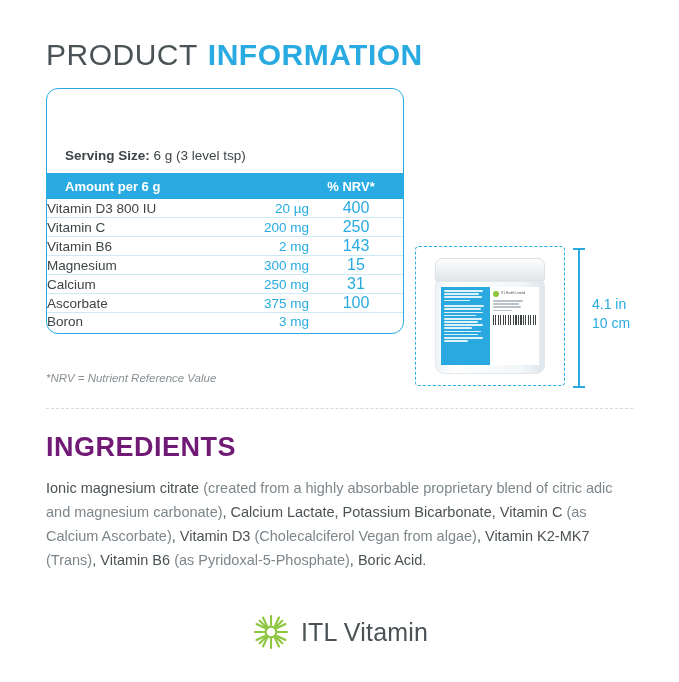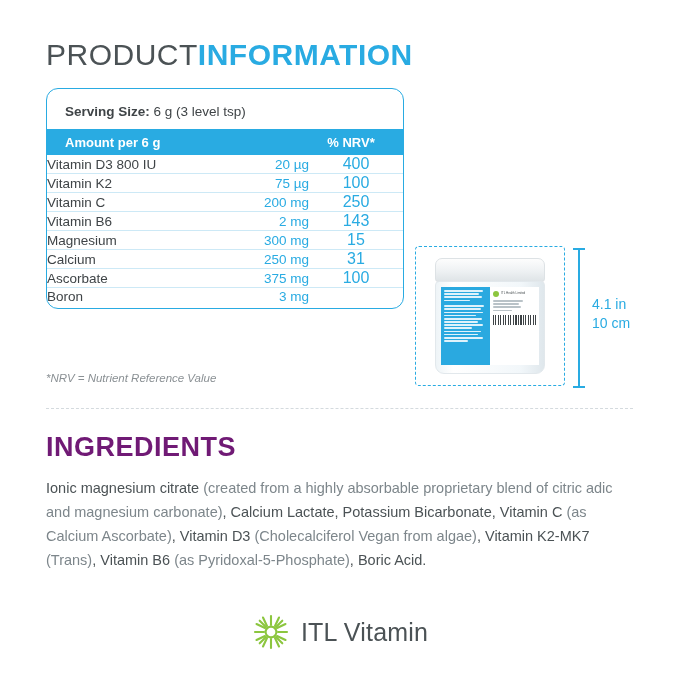--- a/index.html
+++ b/index.html
@@ -21,21 +21,21 @@
     box-sizing: border-box;
     padding: 0;
   }
   
   .title-row {
     position: absolute;
     left: 46px;
     top: 38px;
     display: flex;
     align-items: baseline;
-    gap: 0;
+    gap: 10px;
   }
   .title-dark {
     font-size: 30px;
     letter-spacing: 0.5px;
     color: #4b5255;
     font-weight: 400;
   }
   .title-accent {
     font-size: 30px;
     letter-spacing: 0.5px;
@@ -51,20 +51,21 @@
     border: 1.5px solid #29abe2;
     border-radius: 12px;
     box-sizing: border-box;
     padding: 12px 0 4px 0;
     background: #fff;
   }
   .serving {
     font-size: 13.5px;
     color: #3f4447;
     padding: 3px 18px 10px 18px;
+    margin-top: 44px;
   }
   .serving b { font-weight: 700; }
   table.nutri {
     width: 100%;
     border-collapse: collapse;
     font-size: 13px;
   }
   table.nutri th, table.nutri td {
     padding: 0;
   }
@@ -307,25 +308,20 @@
           <th class="c1">Amount per 6 g</th>
           <th class="c2"></th>
           <th class="c3">% NRV*</th>
         </tr>
       </thead>
       <tbody>
         <tr>
           <td class="name">Vitamin D3 800 IU</td>
           <td class="amount">20 µg</td>
           <td class="nrv">400</td>
-        </tr>
-        <tr>
-          <td class="name">Vitamin K2</td>
-          <td class="amount">75 µg</td>
-          <td class="nrv">100</td>
         </tr>
         <tr>
           <td class="name">Vitamin C</td>
           <td class="amount">200 mg</td>
           <td class="nrv">250</td>
         </tr>
         <tr>
           <td class="name">Vitamin B6</td>
           <td class="amount">2 mg</td>
           <td class="nrv">143</td>

